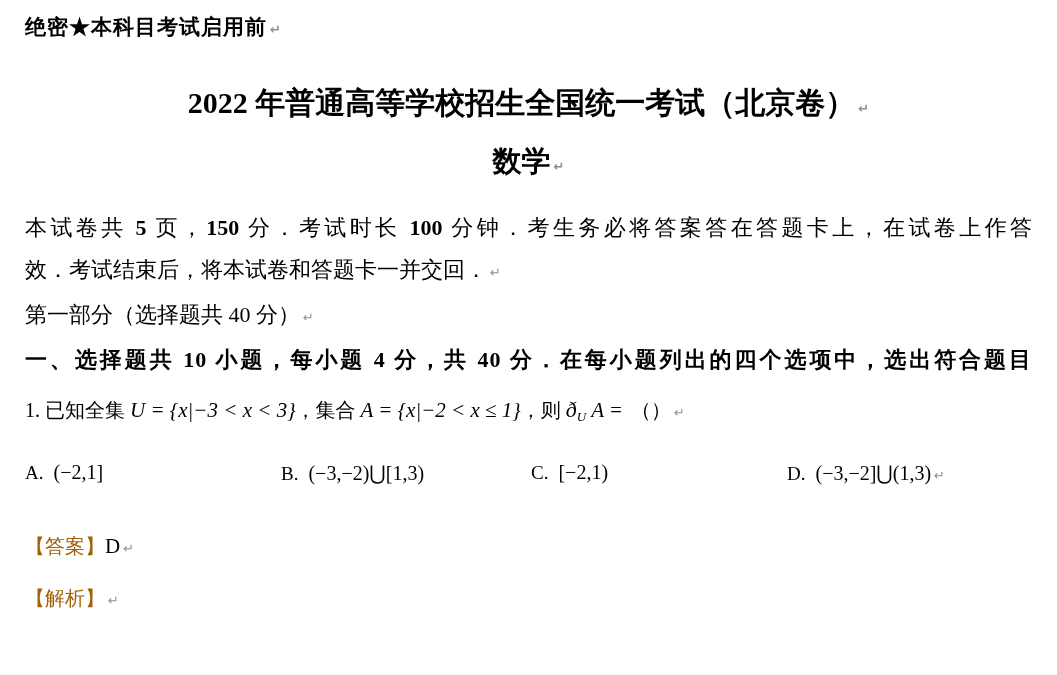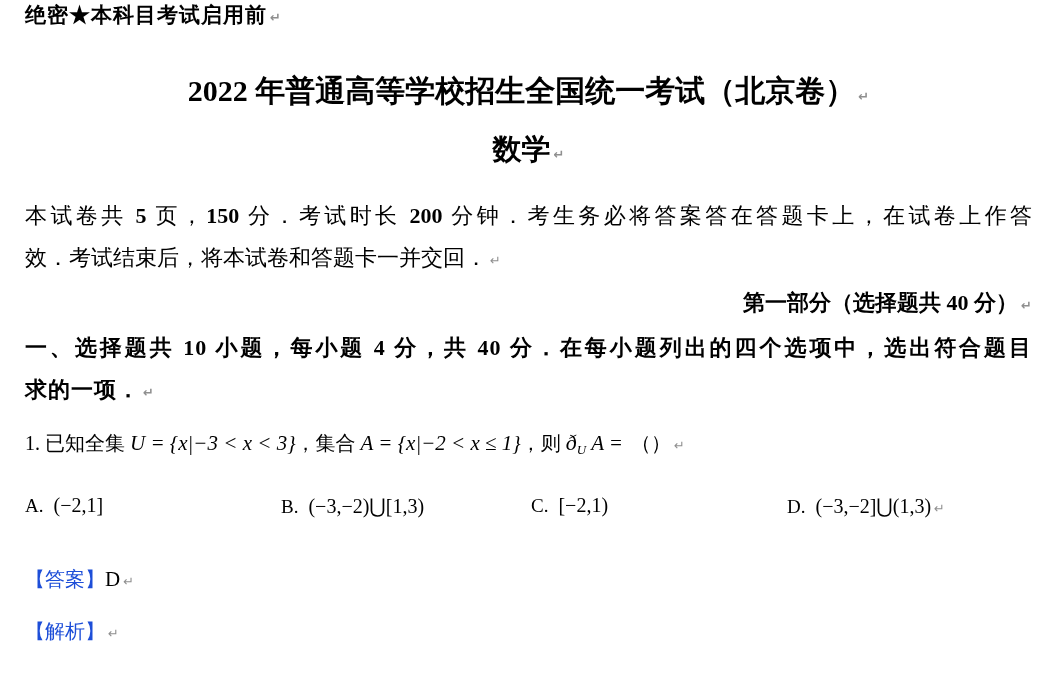--- a/index.html
+++ b/index.html
@@ -3,40 +3,40 @@
 <meta charset="utf-8">
 <style>
   * { margin: 0; padding: 0; box-sizing: border-box; }
   html, body {
     width: 1057px; height: 675px;
     background: #ffffff;
     overflow: hidden;
     font-family: "Liberation Serif", "DejaVu Serif", serif;
     color: #000000;
   }
-  .doc { padding: 0 25px 0 25px; width: 1057px; }
+  .doc { padding: 12px 25px 0 25px; width: 1057px; }
 
   .classified {
     font-size: 21px; font-weight: bold; line-height: 30px;
     letter-spacing: 1px;
   }
   .title {
     margin-top: 37px; text-align: center;
     font-size: 30px; font-weight: bold; line-height: 41px;
   }
   .subject {
     margin-top: 12px; text-align: center;
     font-size: 29px; font-weight: bold; line-height: 40px;
   }
   .intro { margin-top: 20px; font-size: 22px; line-height: 42px; }
   .jline { text-align: justify; text-align-last: justify; }
   .intro .num { font-weight: bold; }
 
   .part-heading {
-    text-align: right; font-weight: bold;
+    text-align: left; font-weight: normal;
     font-size: 22px; line-height: 42px;
   }
   .instruction { font-weight: bold; font-size: 22px; line-height: 42px; letter-spacing: 1px; }
 
   .question { margin-top: 9px; font-size: 20px; line-height: 40px; }
   .math {
     font-family: "Liberation Serif", "DejaVu Serif", serif;
     font-style: italic; font-size: 21px;
   }
   .comp { font-style: italic; font-size: 22px; }
@@ -44,21 +44,21 @@
   .paren { font-style: normal; margin-left: 8px; }
 
   .options { position: relative; height: 40px; margin-top: 24px; font-size: 19px; }
   .option { position: absolute; top: 0; white-space: nowrap; }
   .opt-a { left: 0px; } .opt-b { left: 256px; } .opt-c { left: 506px; } .opt-d { left: 762px; }
   .opt-label { font-size: 19px; margin-right: 10px; }
   .opt-value { font-size: 20px; }
 
   .answer-line { margin-top: 31px; font-size: 20px; line-height: 28px; }
   .explain-line { margin-top: 21px; font-size: 20px; line-height: 28px; }
-  .blue { color: #1d4ed8; }
+  .blue { color: #a16207; }
   .ans-val { font-size: 21px; }
 
   .pilcrow {
     color: #8f8f8f; font-size: 13px;
     font-family: "DejaVu Sans", sans-serif;
     margin-left: 3px; vertical-align: baseline;
   }
 </style>
 </head>
 <body>
@@ -71,31 +71,30 @@
 
   <div class="title">
     <span>2022 年普通高等学校招生全国统一考试（北京卷）</span><span class="pilcrow">↵</span>
   </div>
 
   <div class="subject">
     <span>数学</span><span class="pilcrow">↵</span>
   </div>
 
   <div class="intro">
-    <div class="jline"><span>本试卷共 </span><span class="num">5</span><span> 页，</span><span class="num">150</span><span> 分．考试时长 </span><span class="num">200</span><span> 分钟．考生务必将答案答在答题卡上，在试卷上作答</span></div>
+    <div class="jline"><span>本试卷共 </span><span class="num">5</span><span> 页，</span><span class="num">150</span><span> 分．考试时长 </span><span class="num">100</span><span> 分钟．考生务必将答案答在答题卡上，在试卷上作答</span></div>
     <div><span>效．考试结束后，将本试卷和答题卡一并交回．</span><span class="pilcrow">↵</span></div>
   </div>
 
   <div class="part-heading">
     <span>第一部分（选择题共 40 分）</span><span class="pilcrow">↵</span>
   </div>
 
   <div class="instruction">
     <div class="jline"><span>一、选择题共 10 小题，每小题 4 分，共 40 分．在每小题列出的四个选项中，选出符合题目</span></div>
-    <div><span>求的一项．</span><span class="pilcrow">↵</span></div>
   </div>
 
   <div class="question">
     <span>1. </span><span>已知全集</span>
     <span class="math">U = {x|−3 &lt; x &lt; 3}</span><span>，集合</span>
     <span class="math">A = {x|−2 &lt; x ≤ 1}</span><span>，则</span>
     <span class="comp">ð</span><span class="sub">U</span>
     <span class="math">A =</span><span class="paren">（）</span><span class="pilcrow">↵</span>
   </div>
 

